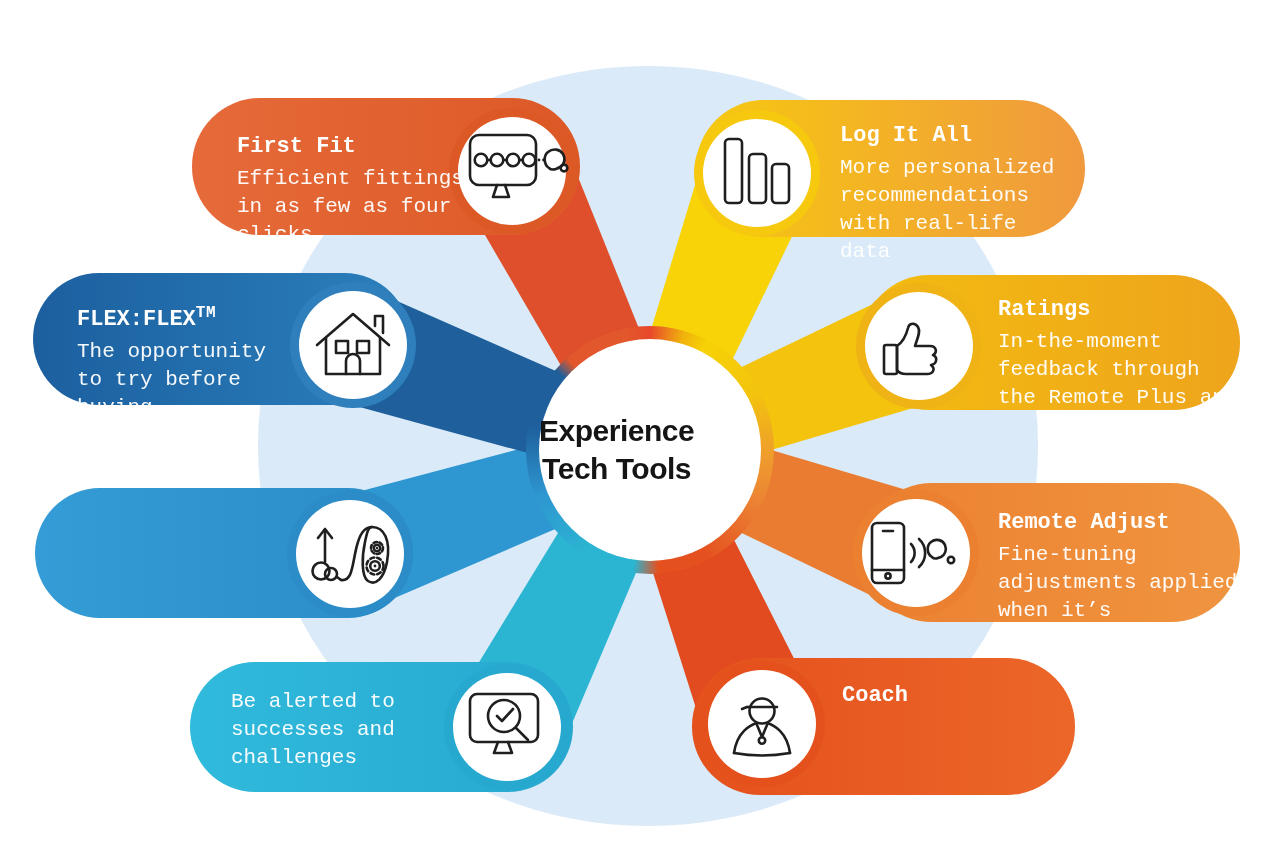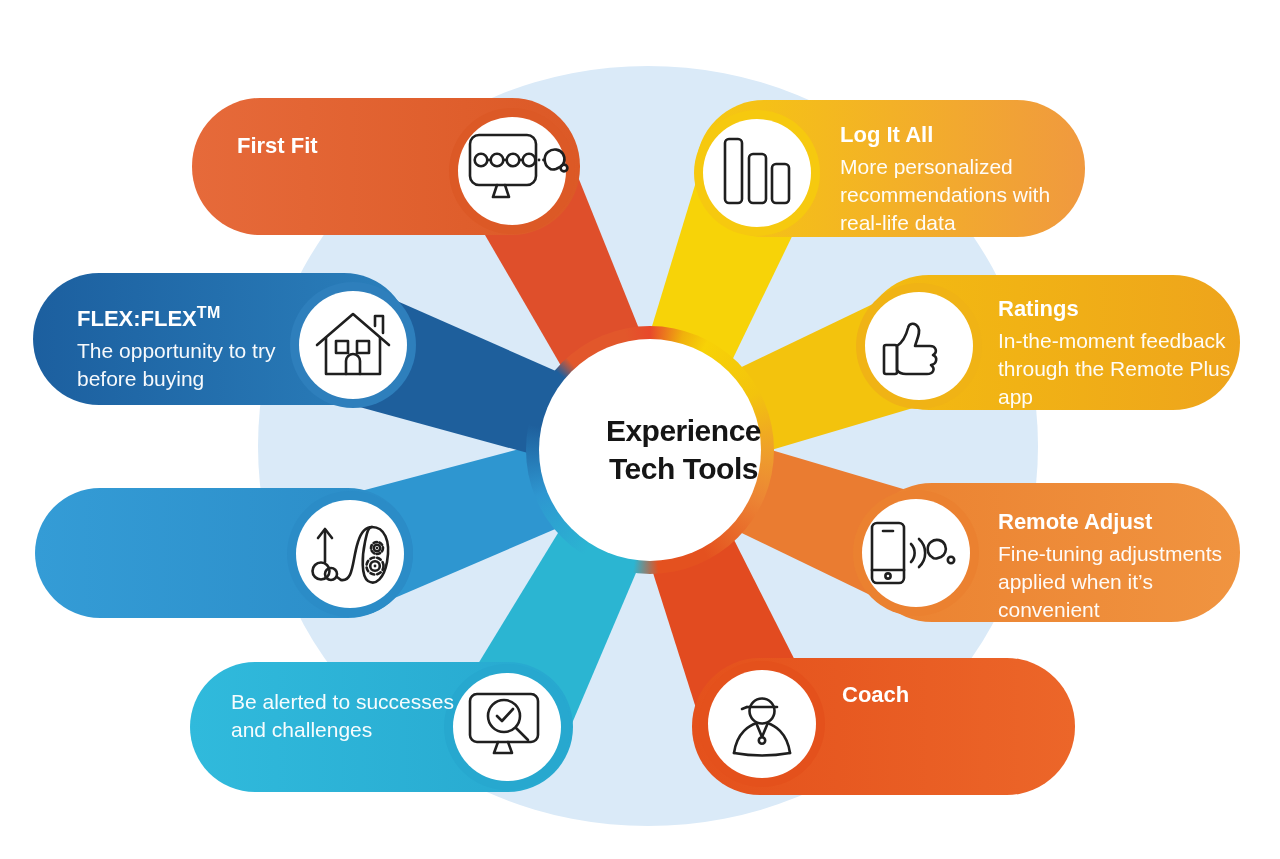--- a/index.html
+++ b/index.html
@@ -1,24 +1,24 @@
 <!DOCTYPE html>
 <html><head>
 <meta charset="utf-8">
 <style>
   html,body{margin:0;padding:0;background:#fff;}
   #stage{position:relative;width:1280px;height:859px;overflow:hidden;background:#fff;
          font-family:"Liberation Sans", sans-serif;}
   #art{position:absolute;left:0;top:0;}
   .hub-ring{position:absolute;left:526px;top:326px;width:248px;height:248px;border-radius:50%;}
   .hub-white{position:absolute;left:539px;top:339px;width:222px;height:222px;border-radius:50%;
-             background:#fff;display:flex;flex-direction:column;align-items:flex-end;justify-content:center;}
+             background:#fff;display:flex;flex-direction:column;align-items:flex-start;justify-content:center;}
   .hub-title{font-size:30px;font-weight:700;color:#151515;line-height:38px;text-align:center;
              letter-spacing:-0.5px;}
-  .label{position:absolute;color:#fff;}
+  .label{position:absolute;color:#fff;font-family:Liberation Mono, monospace;}
   .label-title{font-size:22px;font-weight:700;line-height:26px;margin:0 0 5px 0;color:#fff;}
   .label-title sup{font-size:16px;font-weight:700;letter-spacing:0.5px;}
   .label-body{font-size:21px;font-weight:400;line-height:28px;color:rgba(255,255,255,0.96);margin:0;}
   .icon{stroke:#1f1f1f;stroke-width:2.6;fill:none;stroke-linecap:round;stroke-linejoin:round;}
   .icon .dot{fill:#1f1f1f;stroke:none;}
 </style>
 </head>
 <body>
 
 <div id="stage">
@@ -198,20 +198,21 @@
 <div class="hub-ring" style="background: conic-gradient(rgb(232, 73, 43) 0deg, rgb(240, 177, 12) 16deg, rgb(247, 210, 6) 28deg, rgb(243, 195, 13) 62deg, rgb(238, 154, 46) 95deg, rgb(236, 132, 52) 115deg, rgb(228, 81, 31) 152deg, rgb(228, 81, 31) 176deg, rgb(43, 181, 210) 188deg, rgb(43, 181, 210) 212deg, rgb(46, 150, 208) 248deg, rgb(30, 95, 156) 282deg, rgb(30, 95, 156) 310deg, rgb(226, 87, 43) 318deg, rgb(226, 87, 43) 348deg, rgb(232, 73, 43) 360deg);"></div>
 <div class="hub-white">
   <div class="hub-title">
     <div>Experience</div>
     <div>Tech Tools</div>
   </div>
 </div>
 
 <div class="label" style="left:237px;top:127px;width:250px;">
   <p class="label-title"><span>First Fit</span><sup></sup></p>
+  <p class="label-body">Efficient fittings in as few as four clicks</p>
 </div>
 
 <div class="label" style="left:840px;top:116px;width:230px;">
   <p class="label-title"><span>Log It All</span><sup></sup></p>
   <p class="label-body">More personalized recommendations with real-life data</p>
 </div>
 
 <div class="label" style="left:998px;top:503px;width:248px;">
   <p class="label-title"><span>Remote Adjust</span><sup></sup></p>
   <p class="label-body">Fine-tuning adjustments applied when it’s convenient</p>

